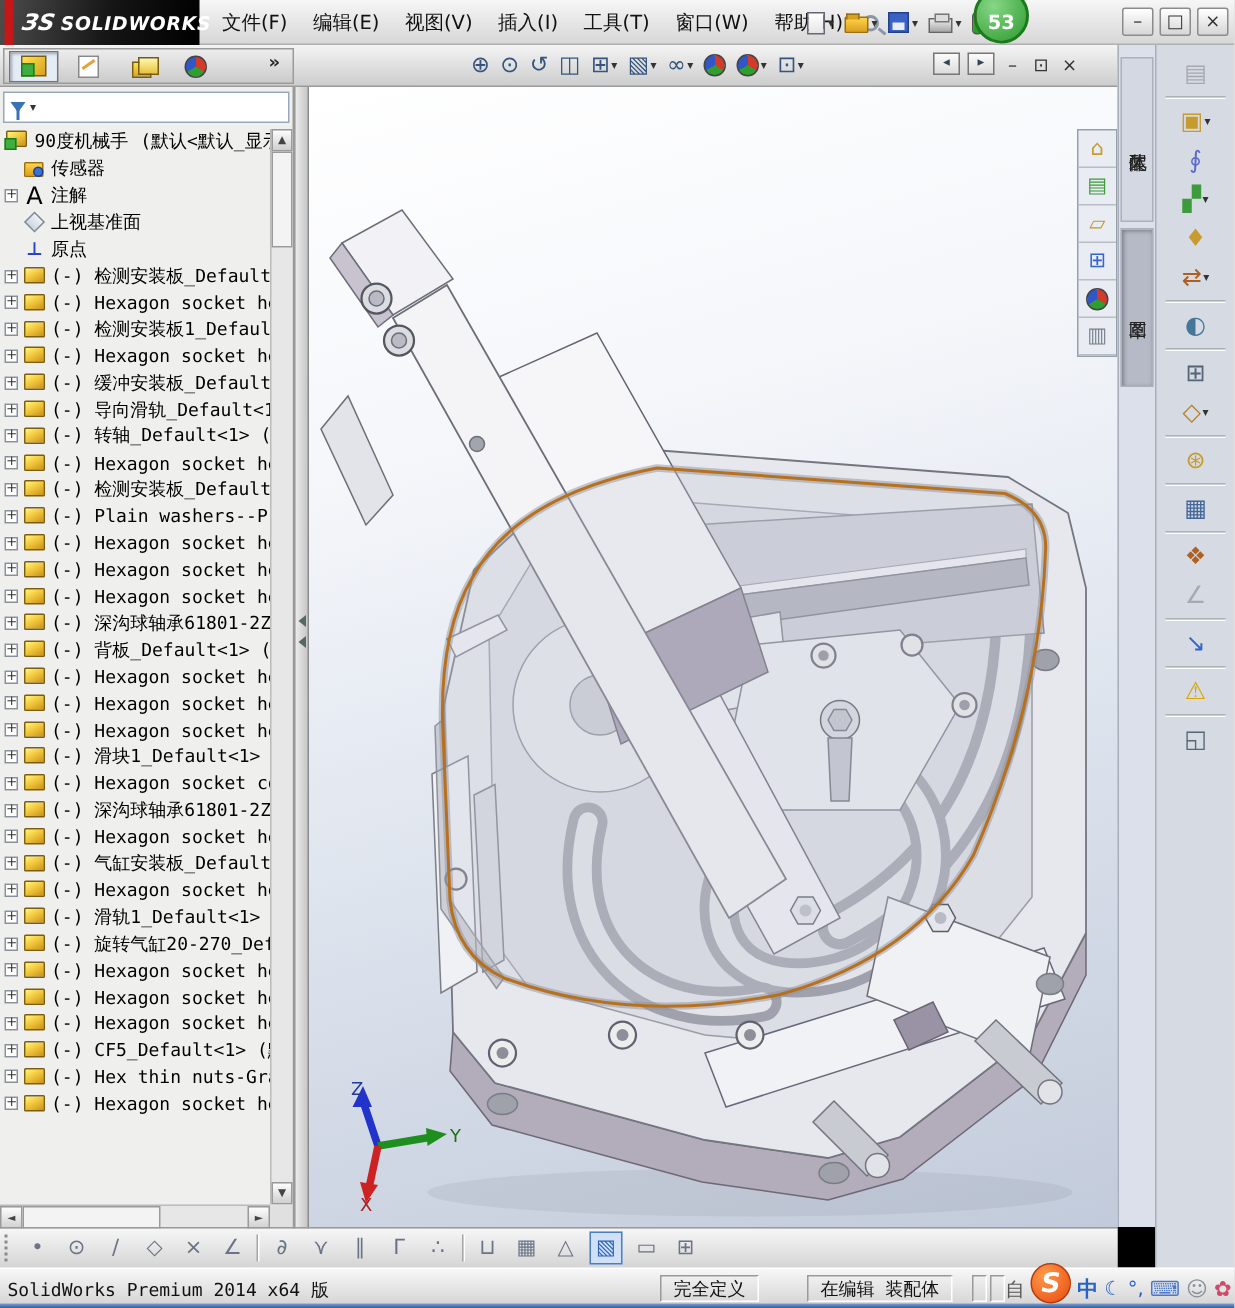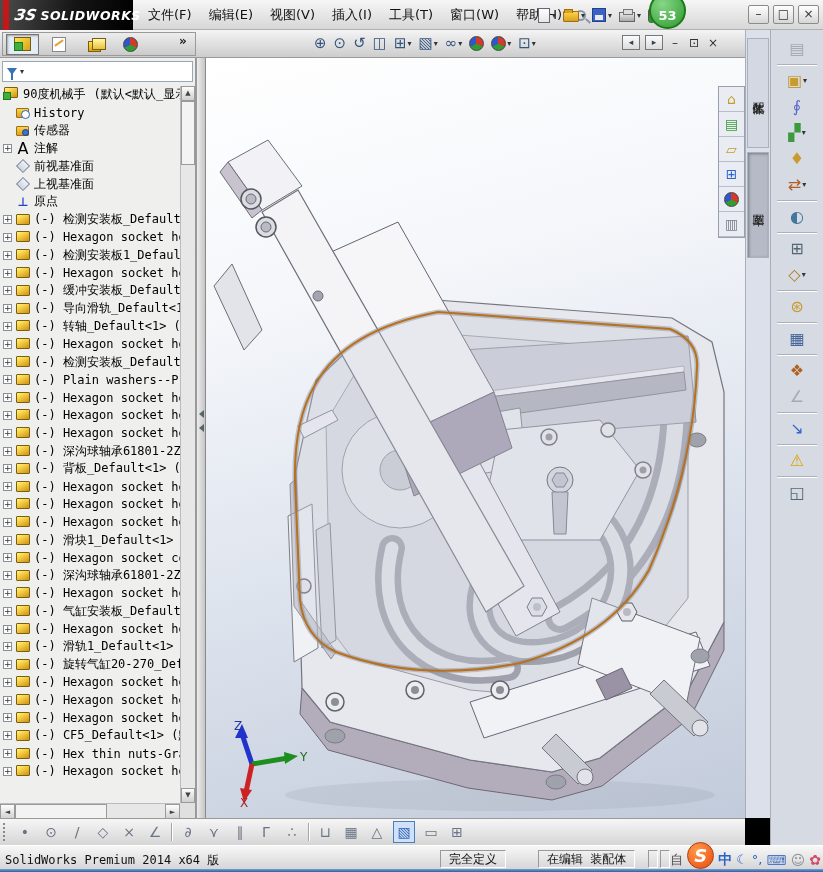--- a/index.html
+++ b/index.html
@@ -289,37 +289,27 @@
       <span class="filterdd">▾</span>
     </div>
     <div class="rootrow">
       <span class="ticon t-assembly"></span>
       <span class="rootlabel">90度机械手</span>
       <span class="rootlabel rootsuffix">(默认&lt;默认_显示</span>
     </div>
     <div class="tree" id="tree">
         <div class="trow">
           <span class="expander hid"></span>
-          <span class="ticon t-history"></span>
-          <span class="tlabel">History</span>
-        </div>
-        <div class="trow">
-          <span class="expander hid"></span>
           <span class="ticon t-sensors"></span>
           <span class="tlabel">传感器</span>
         </div>
         <div class="trow">
           <span class="expander">+</span>
           <span class="ticon t-annotations">A</span>
           <span class="tlabel">注解</span>
-        </div>
-        <div class="trow">
-          <span class="expander hid"></span>
-          <span class="ticon t-plane"></span>
-          <span class="tlabel">前视基准面</span>
         </div>
         <div class="trow">
           <span class="expander hid"></span>
           <span class="ticon t-plane"></span>
           <span class="tlabel">上视基准面</span>
         </div>
         <div class="trow">
           <span class="expander hid"></span>
           <span class="ticon t-origin">⊥</span>
           <span class="tlabel">原点</span>

